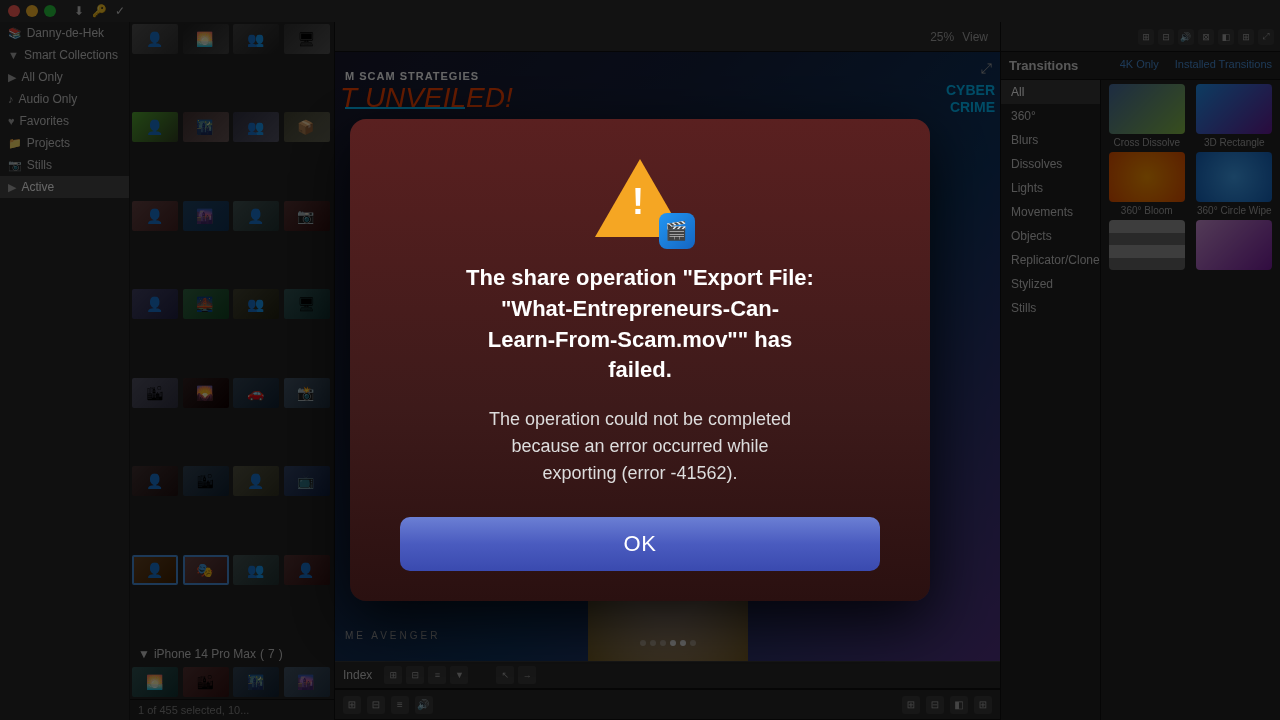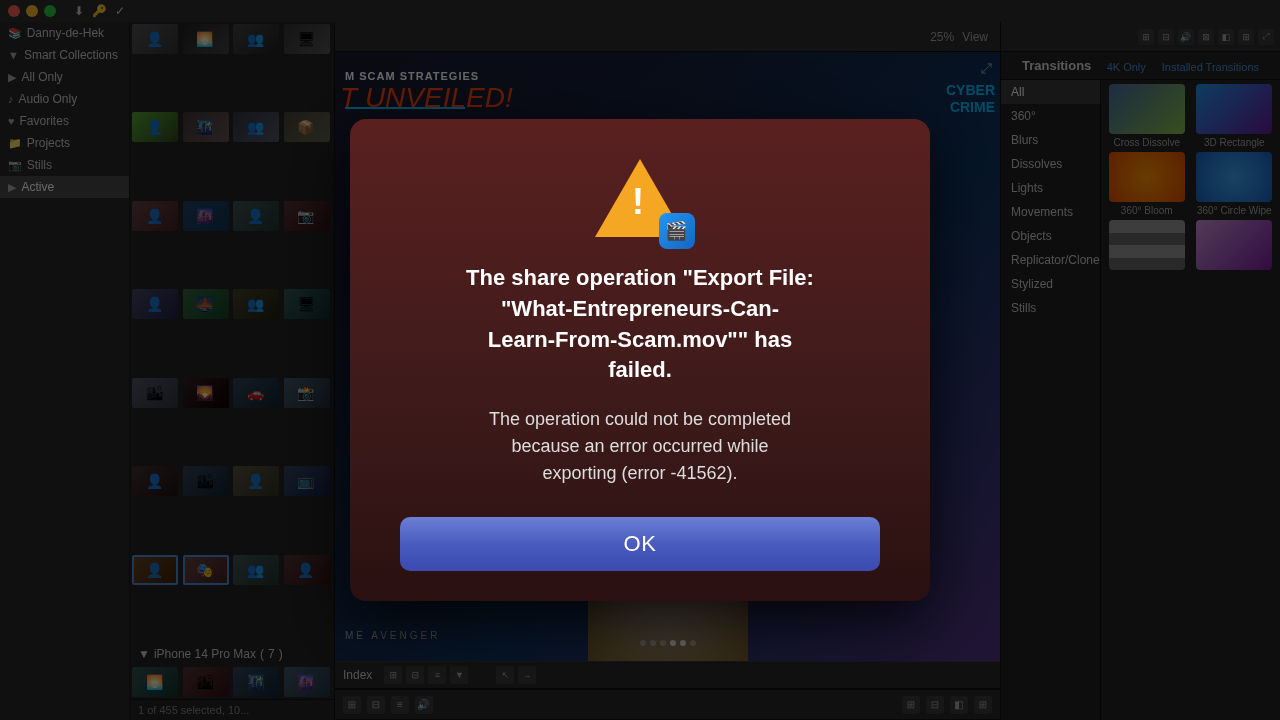--- a/index.html
+++ b/index.html
@@ -345,22 +345,22 @@
       border-radius: 3px;
       display: flex;
       align-items: center;
       justify-content: center;
       font-size: 9px;
       color: #aaa;
       cursor: pointer;
     }
     .transitions-header {
       display: flex;
-      align-items: flex-end;
-      padding: 6px 21px;
+      align-items: flex-start;
+      padding: 6px 8px;
       gap: 8px;
       border-bottom: 1px solid #111;
     }
     .transitions-title {
       font-size: 13px;
       color: #ddd;
       font-weight: 600;
     }
     .transitions-toggle {
       font-size: 11px;

